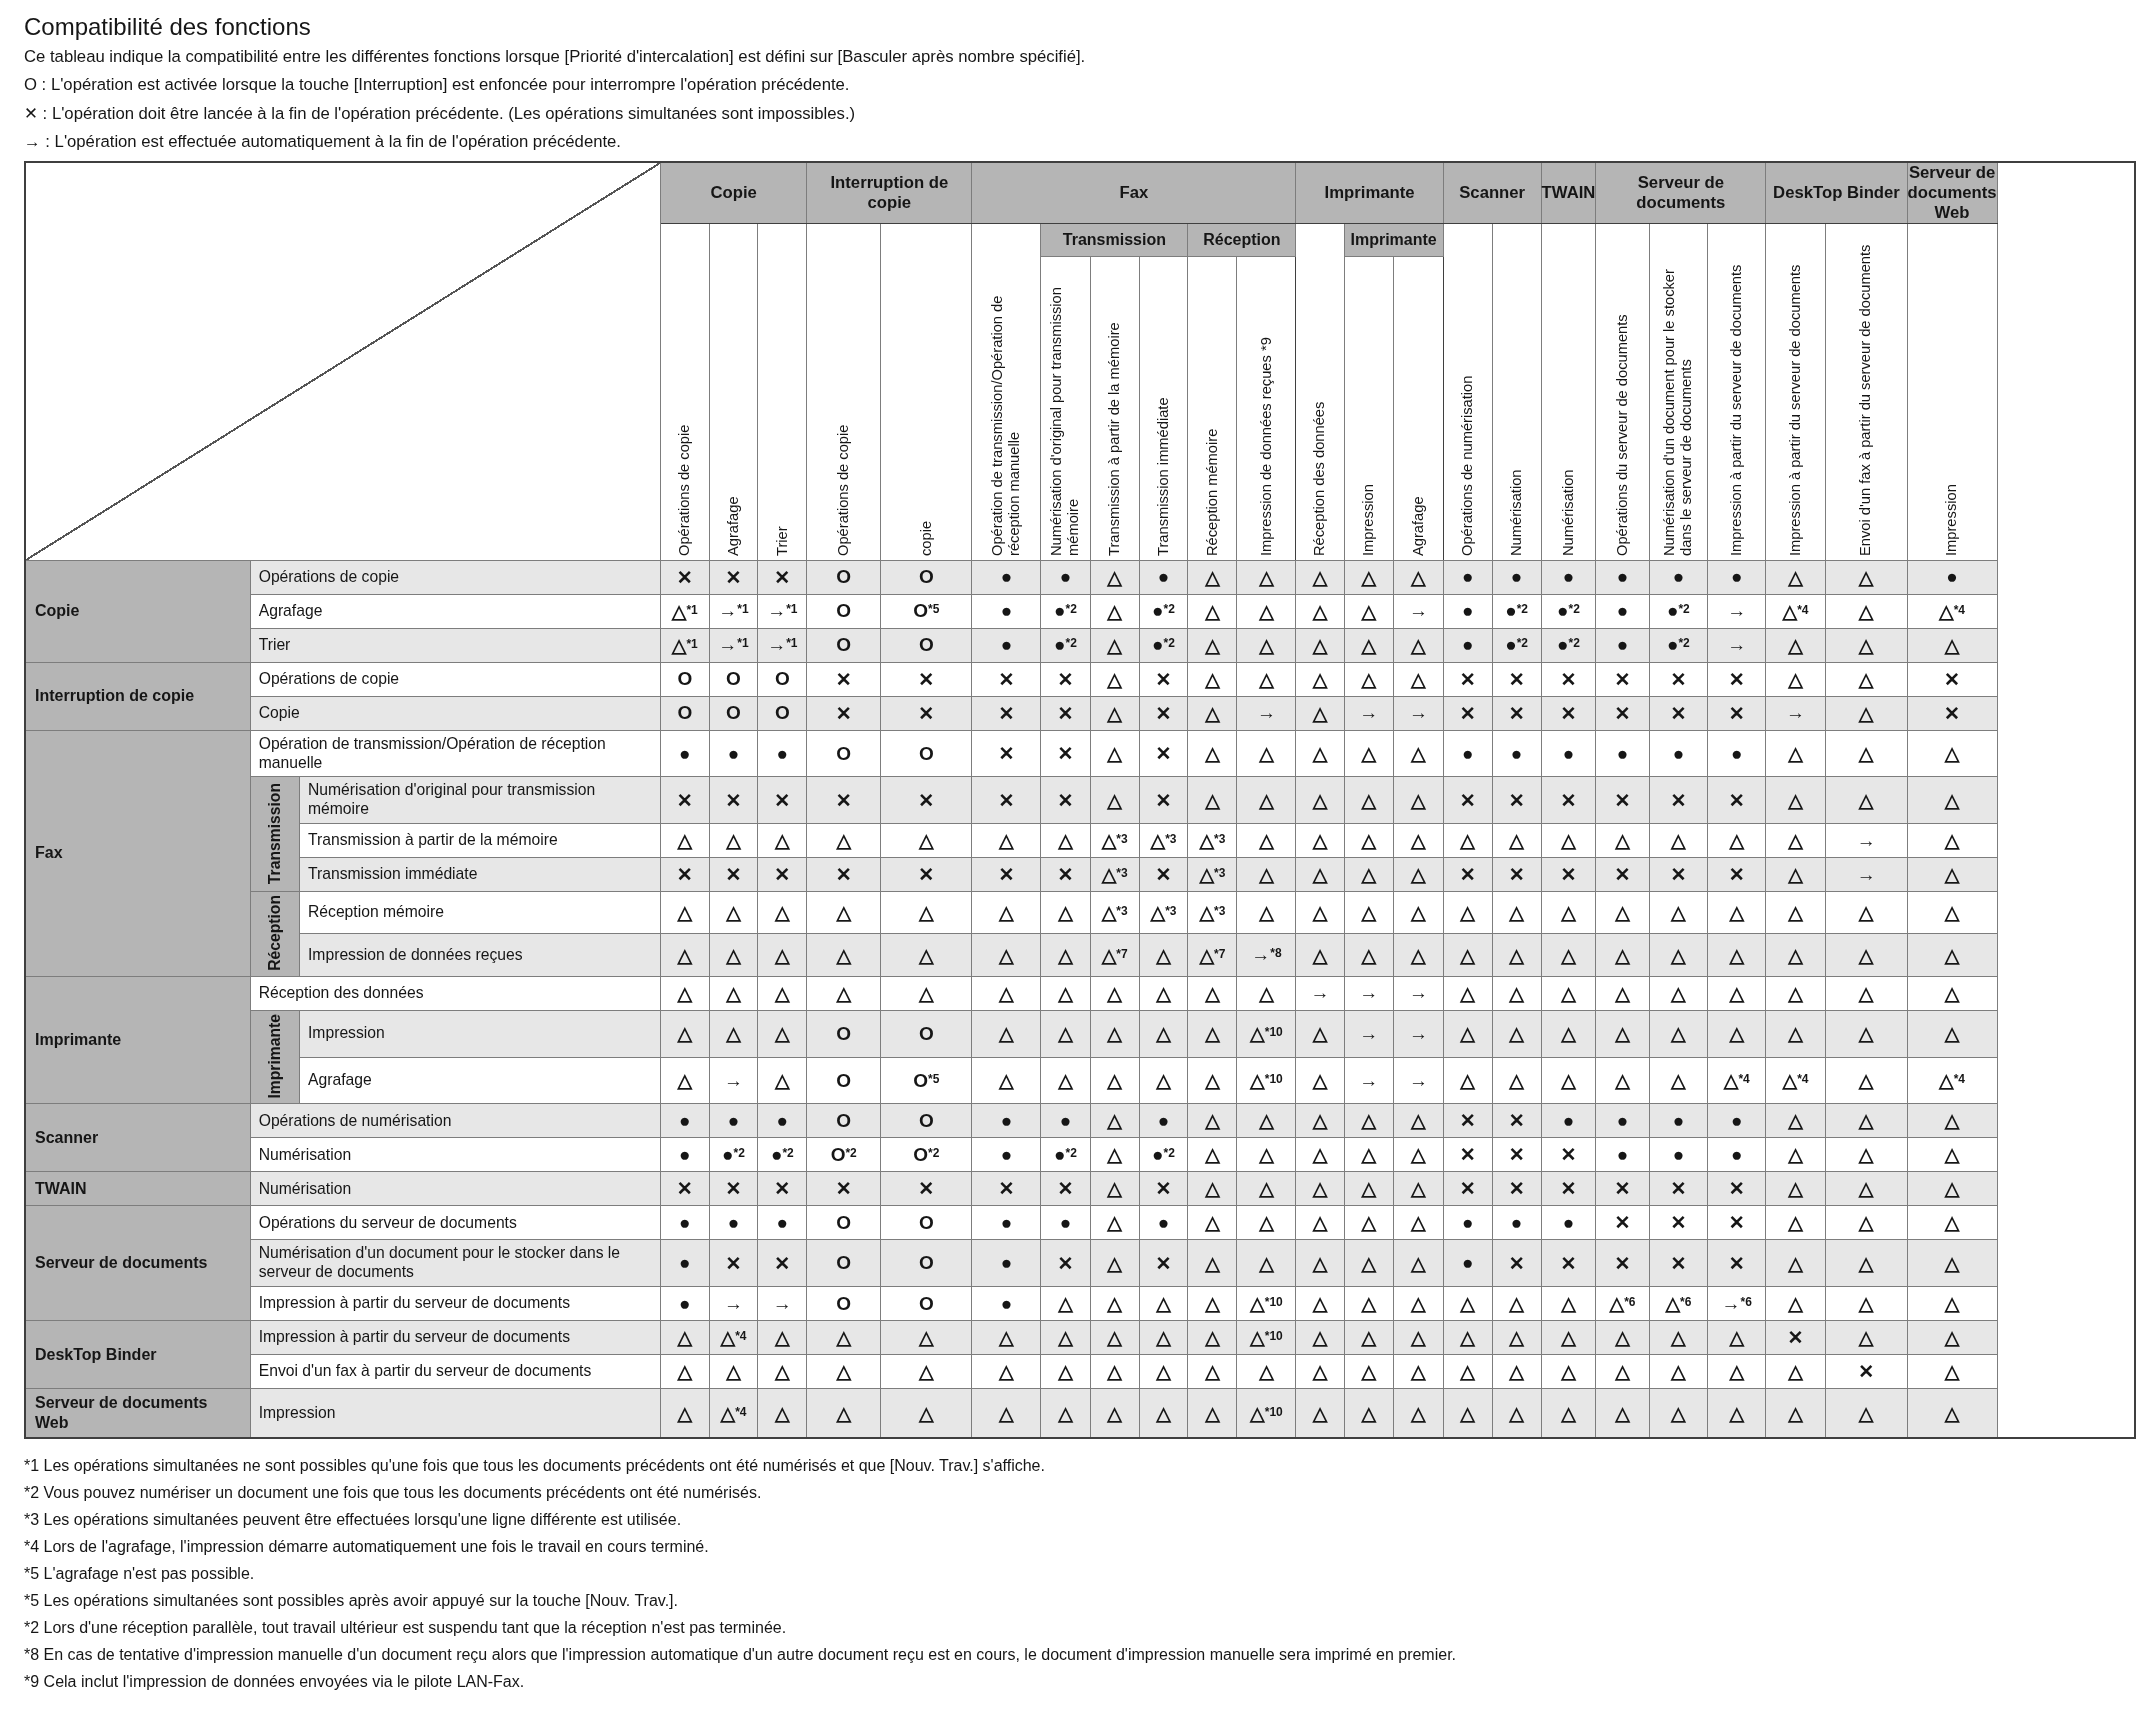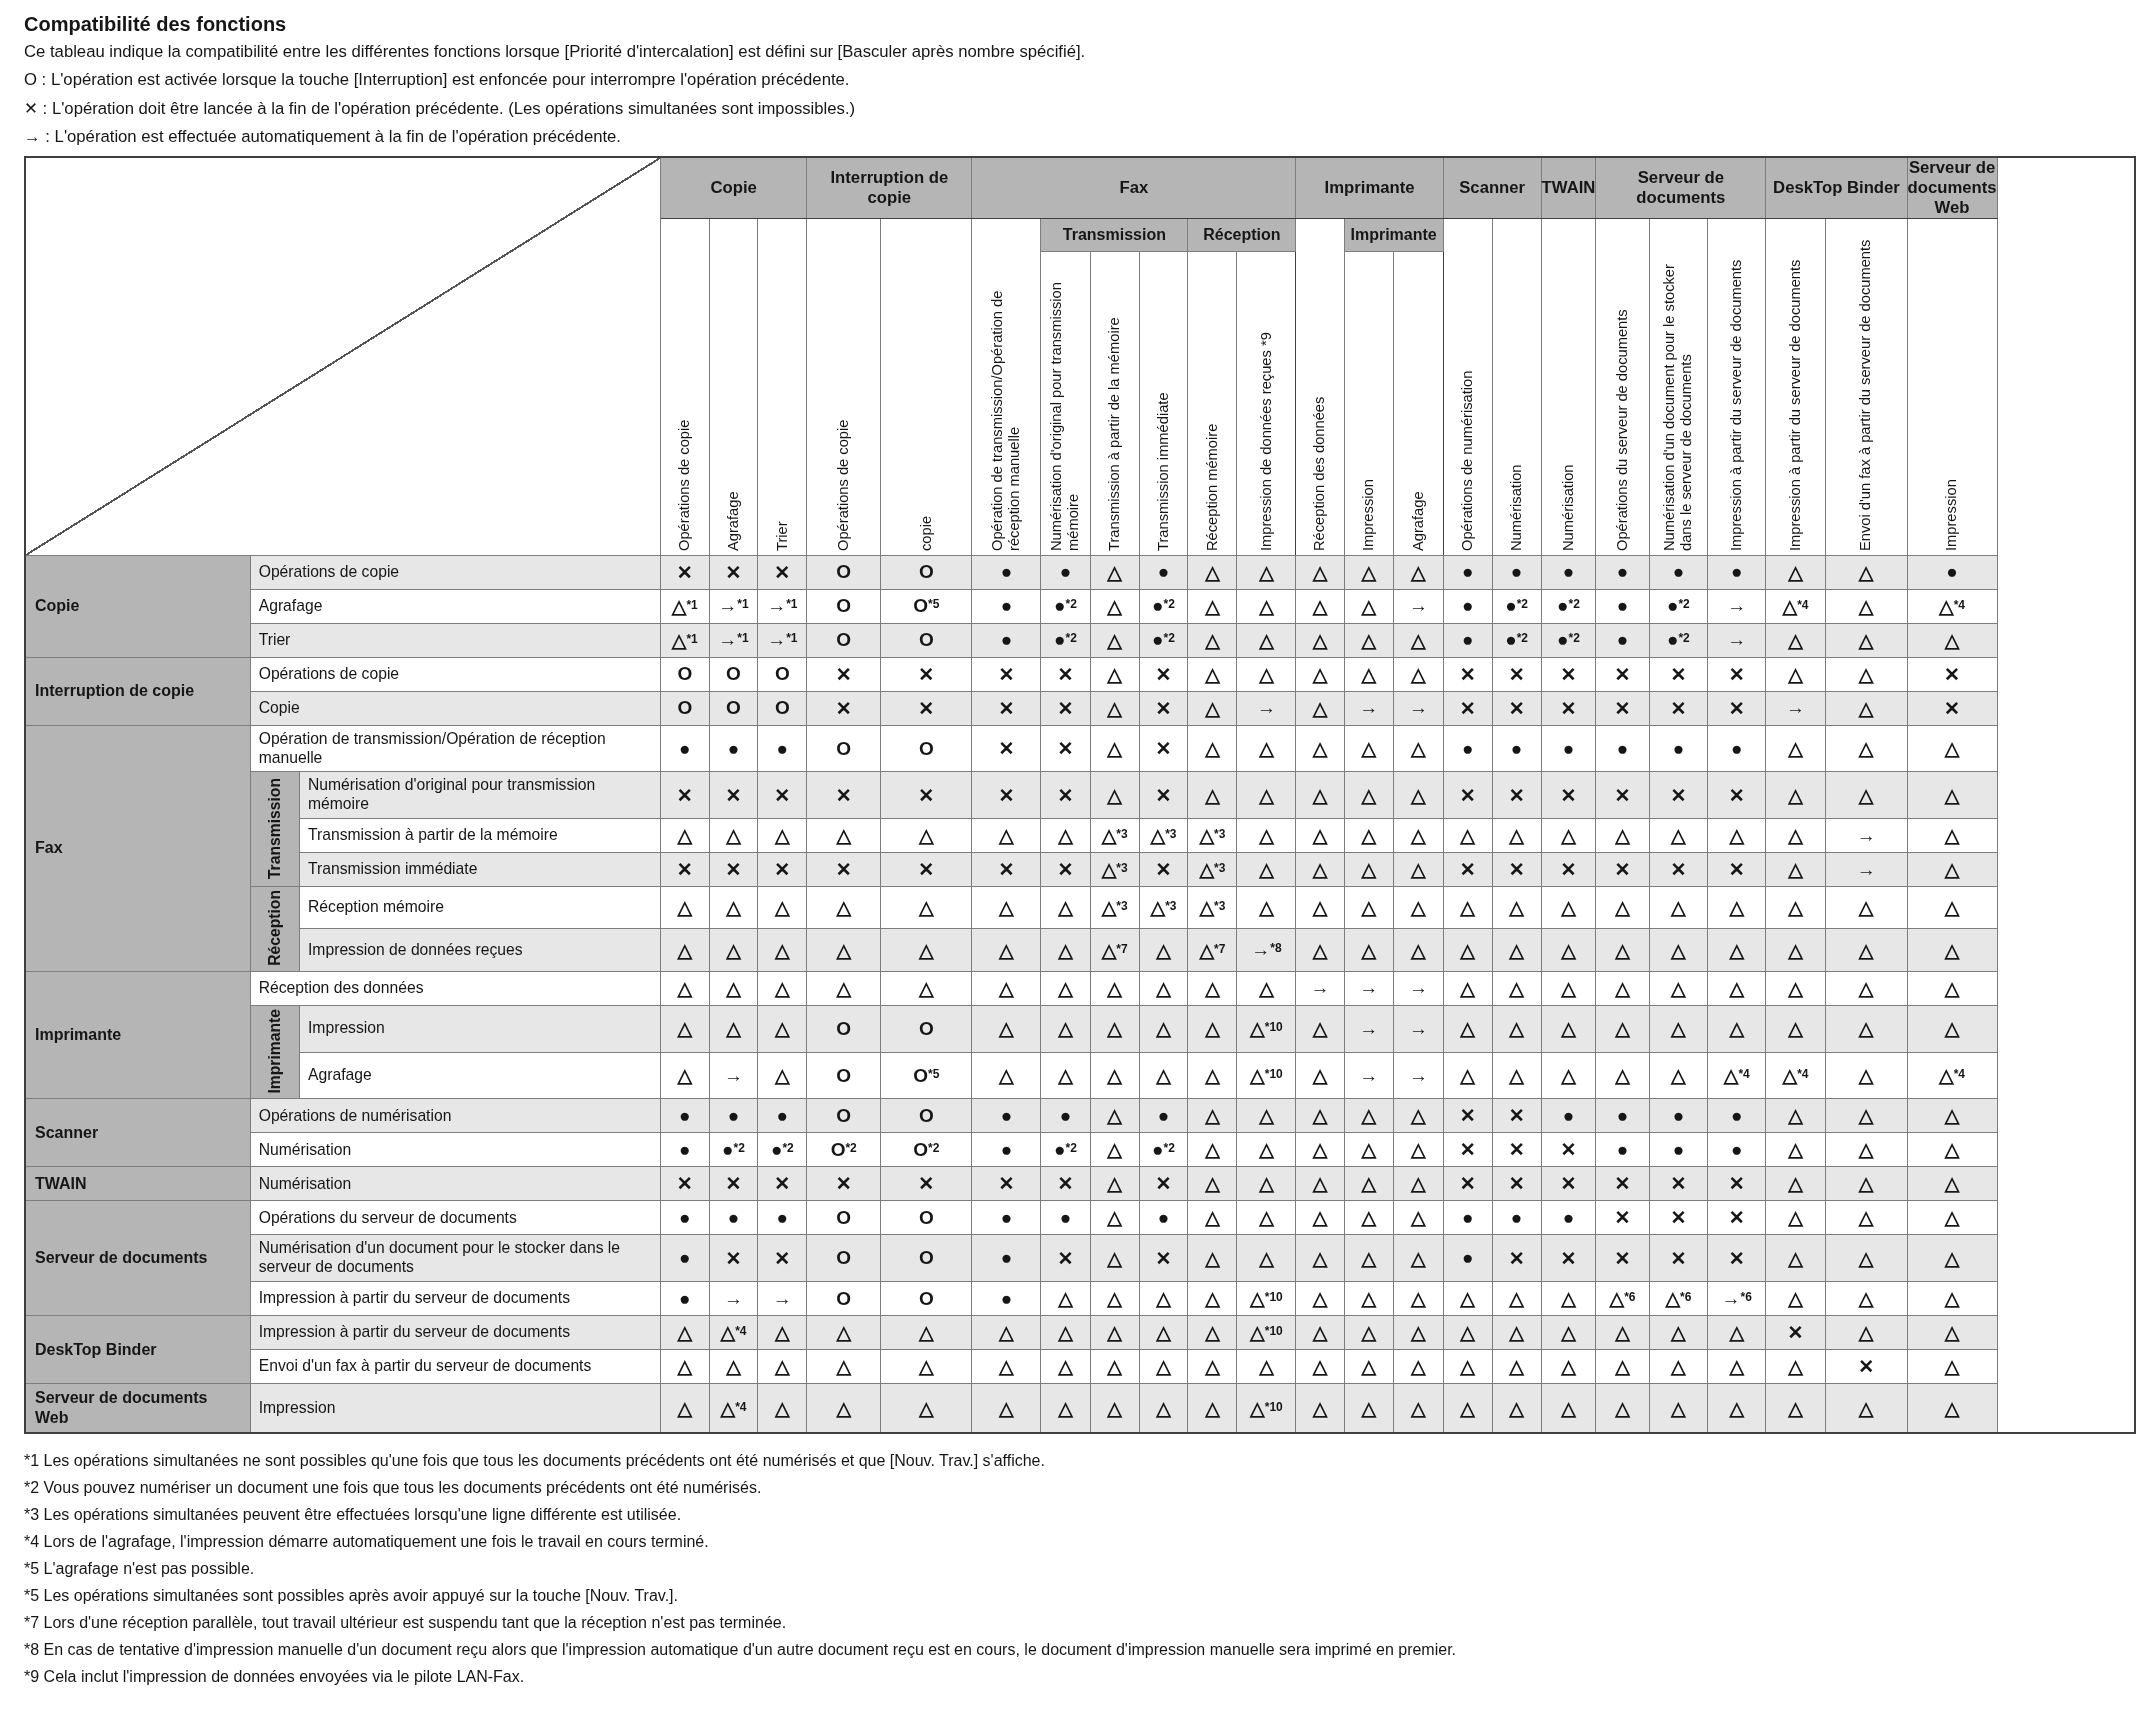--- a/index.html
+++ b/index.html
@@ -6,21 +6,21 @@
     --hdr-bg:#b5b5b5;
     --stripe:#e7e7e7;
     --bdark:#3f3f3f;
     --blight:#7d7d7d;
   }
   *{box-sizing:border-box;}
   html,body{margin:0;padding:0;background:#fff;color:#161616;
     font-family:"Liberation Sans",sans-serif;}
   body{width:2151px;min-height:1725px;position:relative;}
   .page{padding:13px 15px 30px 24px;}
-  h1{font-size:20px;margin:0 0 5px 0;font-weight:bold;}
+  h1{font-size:24px;margin:0 0 5px 0;font-weight:normal;}
   .intro p{font-size:16.7px;margin:0 0 6.6px 0;line-height:1.3;}
   table{border-collapse:collapse;table-layout:fixed;margin-top:8px;
     border:2px solid var(--bdark);}
   th,td{border:0.5px solid var(--blight);padding:0;}
   thead tr.h1{height:53px;}
   thead tr.h2{height:33px;}
   thead tr.h3{height:304px;}
   th{font-weight:bold;}
   .gcell{background:var(--hdr-bg);font-size:16.7px;text-align:center;
     vertical-align:middle;line-height:1.2;border-bottom:1.5px solid var(--bdark);}
@@ -753,18 +753,18 @@
         </tr>
       </tbody>
   </table>
   <div class="fnotes" id="footnotes">
       <p>*1 Les opérations simultanées ne sont possibles qu'une fois que tous les documents précédents ont été numérisés et que [Nouv. Trav.] s'affiche.</p>
       <p>*2 Vous pouvez numériser un document une fois que tous les documents précédents ont été numérisés.</p>
       <p>*3 Les opérations simultanées peuvent être effectuées lorsqu'une ligne différente est utilisée.</p>
       <p>*4 Lors de l'agrafage, l'impression démarre automatiquement une fois le travail en cours terminé.</p>
       <p>*5 L'agrafage n'est pas possible.</p>
       <p>*5 Les opérations simultanées sont possibles après avoir appuyé sur la touche [Nouv. Trav.].</p>
-      <p>*7 Lors d'une réception parallèle, tout travail ultérieur est suspendu tant que la réception n'est pas terminée.</p>
+      <p>*2 Lors d'une réception parallèle, tout travail ultérieur est suspendu tant que la réception n'est pas terminée.</p>
       <p>*8 En cas de tentative d'impression manuelle d'un document reçu alors que l'impression automatique d'un autre document reçu est en cours, le document d'impression manuelle sera imprimé en premier.</p>
       <p>*9 Cela inclut l'impression de données envoyées via le pilote LAN-Fax.</p>
     </div>
 </div>
 
 
 </body></html>

